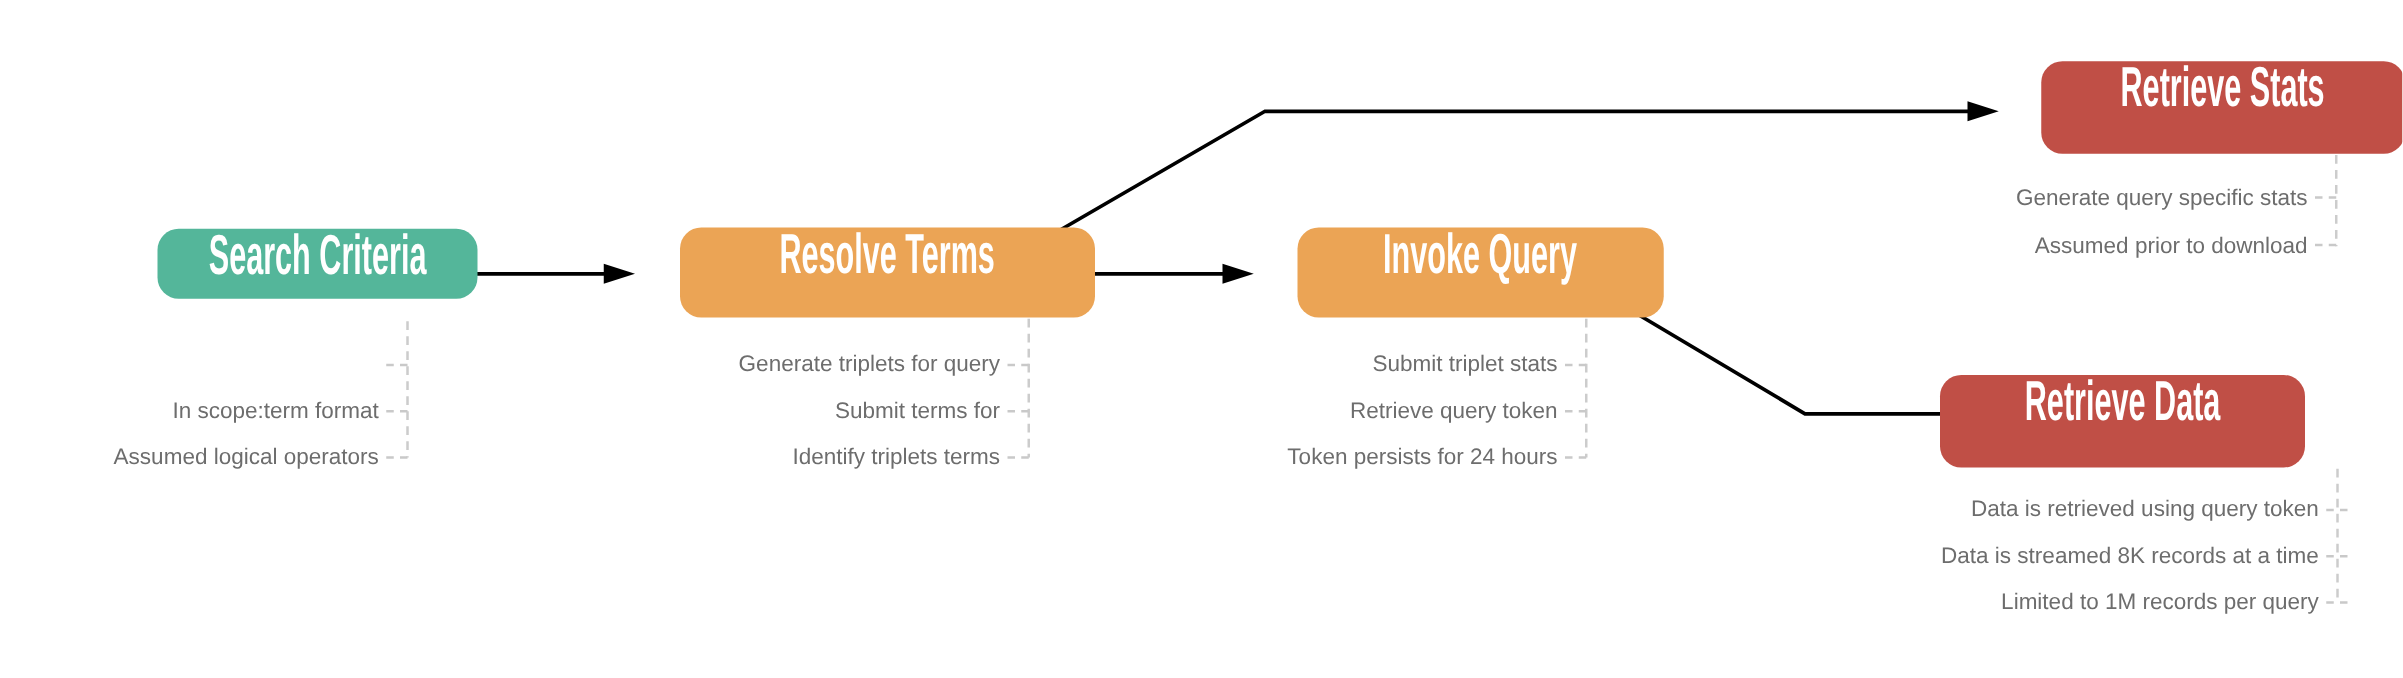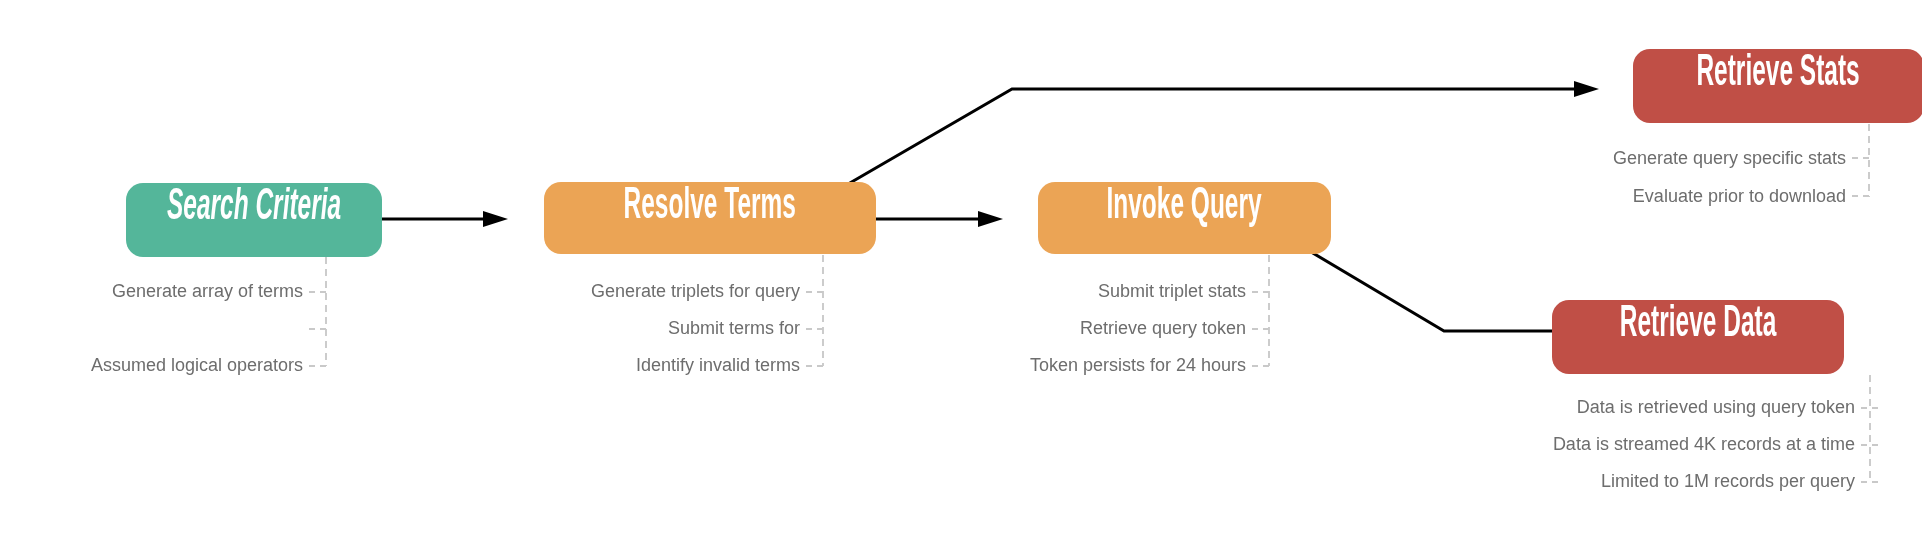--- a/index.html
+++ b/index.html
@@ -33,21 +33,21 @@
     color: #ffffff;
     font-weight: 700;
     font-size: 36px;
     letter-spacing: 0px;
     white-space: nowrap;
     display: inline-block;
     transform: scale(0.68, 1.25);
     transform-origin: center center;
   }
 
-  .node-search   { left:   92px; top: 183px; width: 256px; height: 74px; font-style: italic; }
+  .node-search   { left:   92px; top: 183px; width: 256px; height: 56px; }
   .node-resolve  { left:  510px; top: 182px; width: 332px; height: 72px; }
   .node-invoke   { left: 1004px; top: 182px; width: 293px; height: 72px; }
   .node-stats    { left: 1599px; top:  49px; width: 291px; height: 74px; }
   .node-data     { left: 1518px; top: 300px; width: 292px; height: 74px; }
 
   .ann-group {
     position: absolute;
     width: 560px;
     display: flex;
     flex-direction: column;
@@ -123,43 +123,43 @@
   </div>
   <div class="node node-stats" style="background-color: rgb(192, 79, 70);">
     <span class="node-label">Retrieve Stats</span>
   </div>
   <div class="node node-data" style="background-color: rgb(192, 79, 70);">
     <span class="node-label">Retrieve Data</span>
   </div>
 
   <div class="ann-group ann-group-search">
     <div class="ann-row">
-      <span class="ann-text">Generate array of terms</span>
-      <span class="dash-connector"></span>
-    </div>
-    <div class="ann-row">
+      <span class="dash-connector"></span>
+    </div>
+    <div class="ann-row">
+      <span class="ann-text">In scope:term format</span>
       <span class="dash-connector"></span>
     </div>
     <div class="ann-row">
       <span class="ann-text">Assumed logical operators</span>
       <span class="dash-connector"></span>
     </div>
   </div>
 
   <div class="ann-group ann-group-resolve">
     <div class="ann-row">
       <span class="ann-text">Generate triplets for query</span>
       <span class="dash-connector"></span>
     </div>
     <div class="ann-row">
       <span class="ann-text">Submit terms for</span>
       <span class="dash-connector"></span>
     </div>
     <div class="ann-row">
-      <span class="ann-text">Identify invalid terms</span>
+      <span class="ann-text">Identify triplets terms</span>
       <span class="dash-connector"></span>
     </div>
   </div>
 
   <div class="ann-group ann-group-invoke">
     <div class="ann-row">
       <span class="ann-text">Submit triplet stats</span>
       <span class="dash-connector"></span>
     </div>
     <div class="ann-row">
@@ -171,32 +171,32 @@
       <span class="dash-connector"></span>
     </div>
   </div>
 
   <div class="ann-group ann-group-stats">
     <div class="ann-row">
       <span class="ann-text">Generate query specific stats</span>
       <span class="dash-connector"></span>
     </div>
     <div class="ann-row">
-      <span class="ann-text">Evaluate prior to download</span>
+      <span class="ann-text">Assumed prior to download</span>
       <span class="dash-connector"></span>
     </div>
   </div>
 
   <div class="ann-group ann-group-data">
     <div class="ann-row">
       <span class="ann-text">Data is retrieved using query token</span>
       <span class="dash-connector"></span>
     </div>
     <div class="ann-row">
-      <span class="ann-text">Data is streamed 4K records at a time</span>
+      <span class="ann-text">Data is streamed 8K records at a time</span>
       <span class="dash-connector"></span>
     </div>
     <div class="ann-row">
       <span class="ann-text">Limited to 1M records per query</span>
       <span class="dash-connector"></span>
     </div>
   </div>
 
 </div>
 

